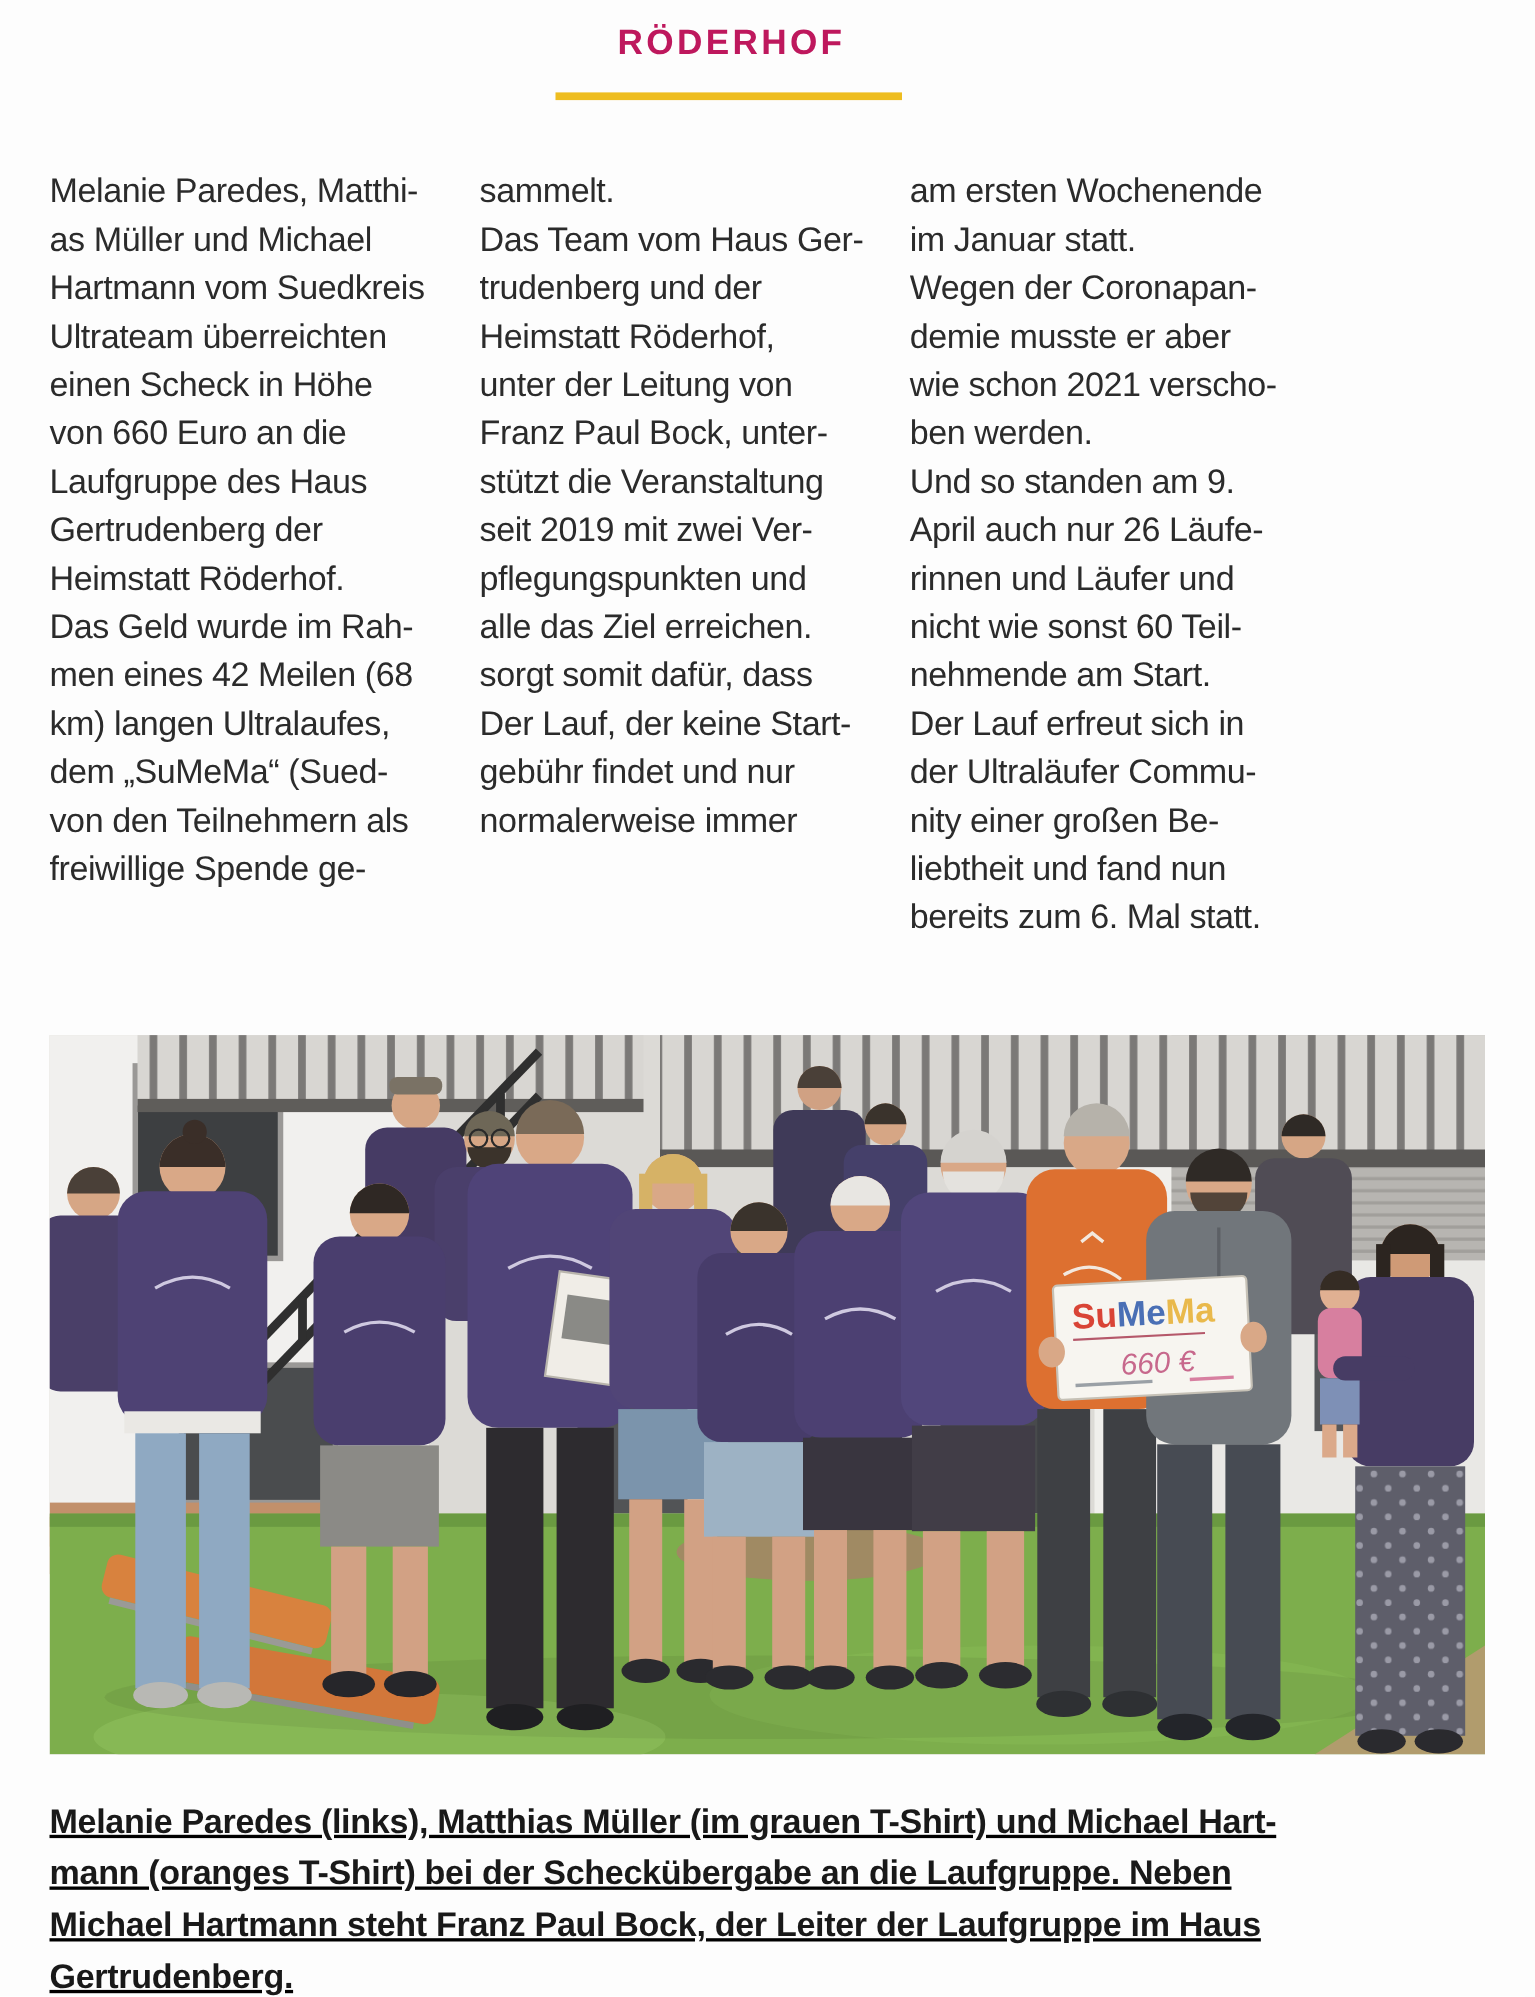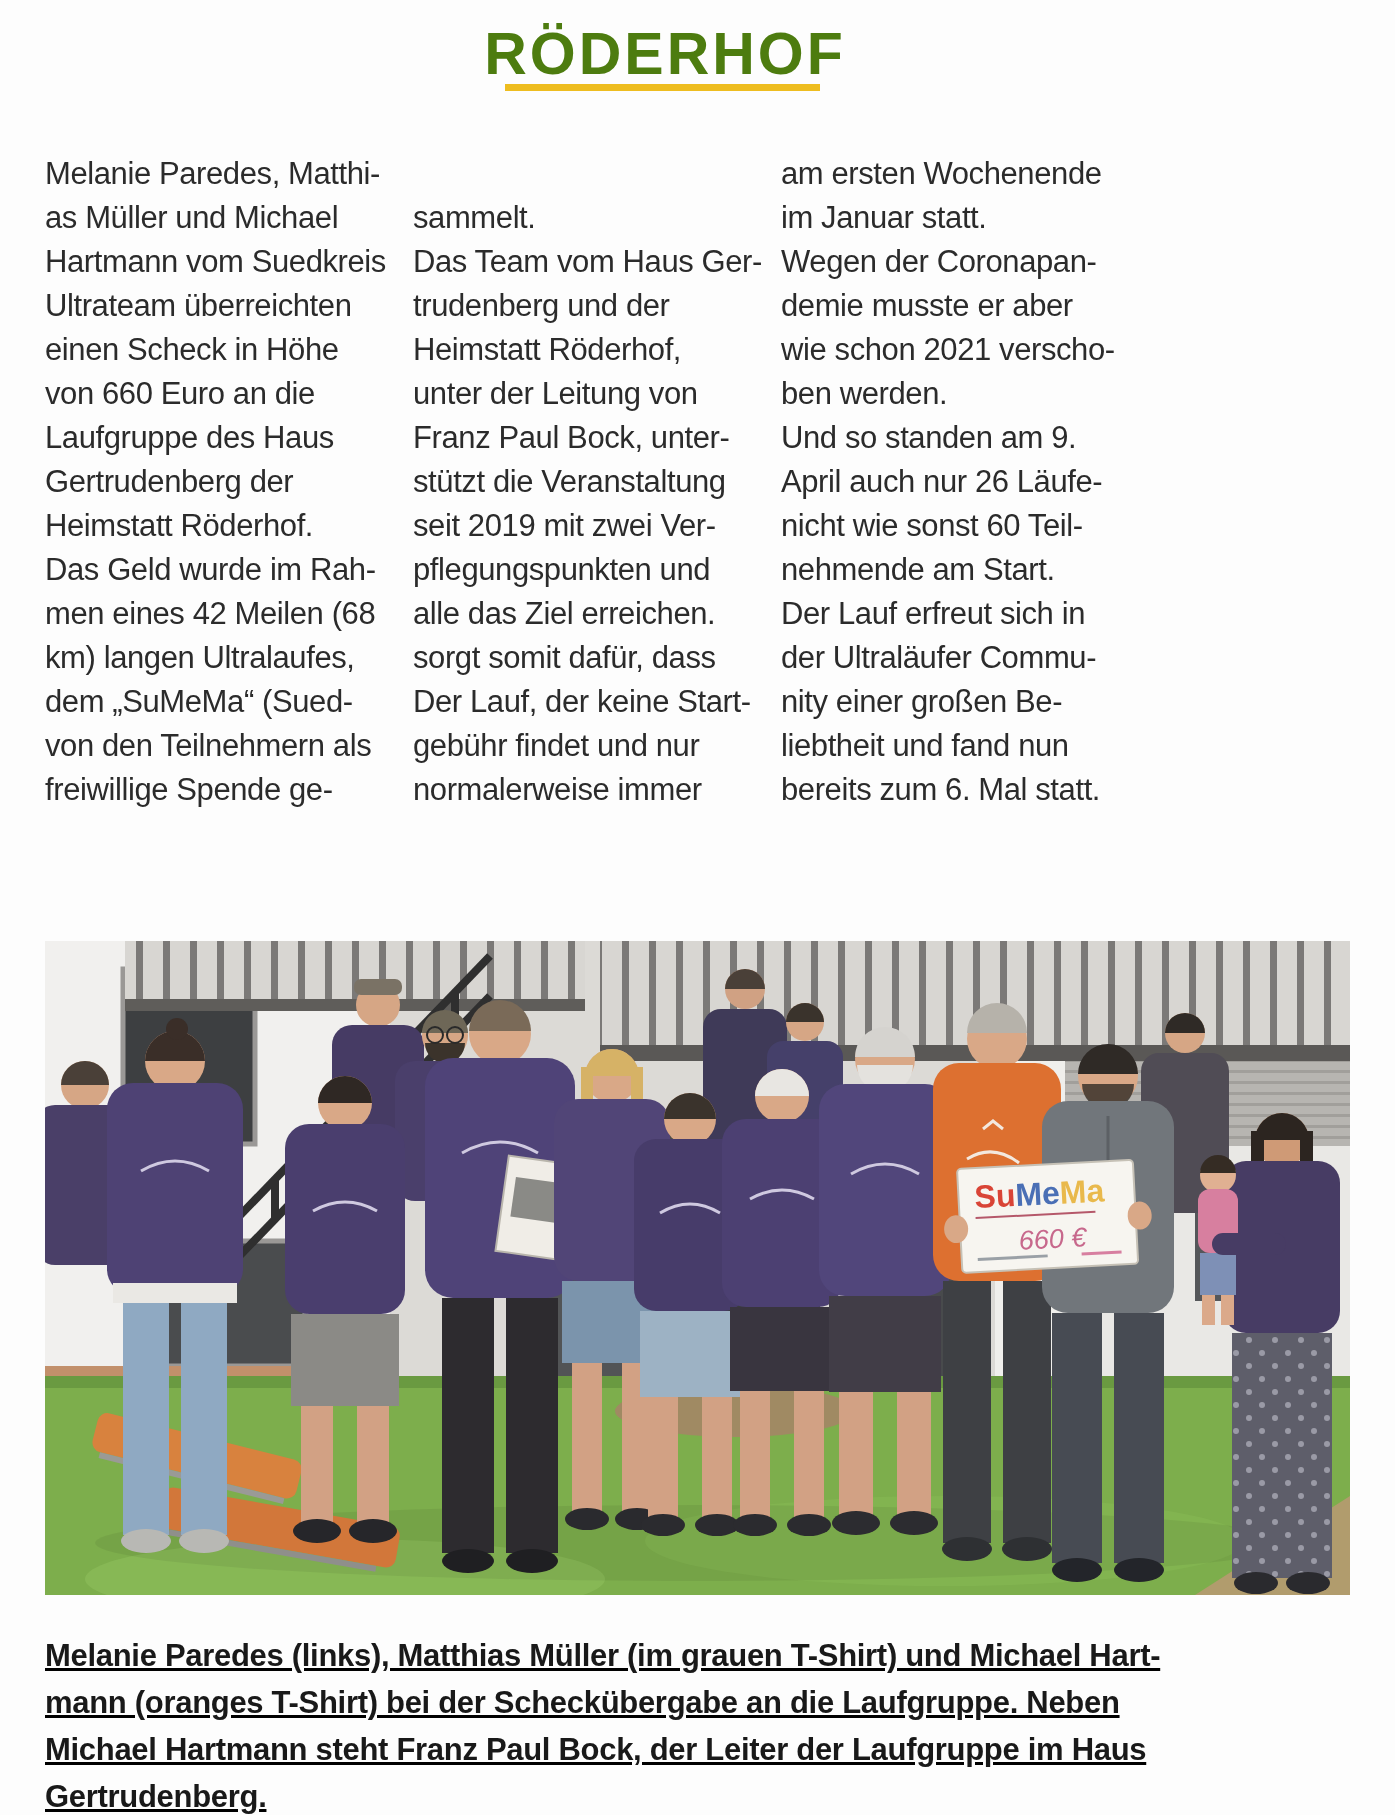--- a/index.html
+++ b/index.html
@@ -2,24 +2,24 @@
 <html><head>
 <meta charset="utf-8">
 <style>
   html,body{margin:0;padding:0;background:#ffffff;}
   .page{
     position:relative;width:1395px;height:1815px;background:#fdfdfd;
     font-family:"Liberation Sans",sans-serif;overflow:hidden;
   }
   .masthead{position:absolute;top:20px;left:0;width:1330px;text-align:center;}
   .masthead h1{
-    margin:0;font-size:59px;font-weight:800;letter-spacing:3px;color:#4d7c0f;
+    margin:0;font-size:32px;font-weight:800;letter-spacing:3px;color:#be185d;
   }
   .rule{position:absolute;top:84px;left:505px;width:315px;height:7px;background:#eebd20;}
-  .columns{position:absolute;left:45px;top:152px;width:1130px;display:flex;gap:21px;align-items:flex-end;}
+  .columns{position:absolute;left:45px;top:152px;width:1130px;display:flex;gap:44px;}
   .col{width:347px;}
   .tline{
     height:44px;line-height:44px;font-size:31px;letter-spacing:-0.4px;
     color:#2b2b2b;white-space:nowrap;
   }
   .photo{
     position:absolute;left:45px;top:941px;width:1305px;height:654px;margin:0;
     overflow:hidden;background:#e6e4e0;
   }
   .photo svg{display:block;width:100%;height:100%;}
@@ -75,20 +75,21 @@
       </div>
     <div class="col">
         <div class="tline">am ersten Wochenende</div>
         <div class="tline">im Januar statt.</div>
         <div class="tline">Wegen der Coronapan-</div>
         <div class="tline">demie musste er aber</div>
         <div class="tline">wie schon 2021 verscho-</div>
         <div class="tline">ben werden.</div>
         <div class="tline">Und so standen am 9.</div>
         <div class="tline">April auch nur 26 Läufe-</div>
+        <div class="tline">rinnen und Läufer und</div>
         <div class="tline">nicht wie sonst 60 Teil-</div>
         <div class="tline">nehmende am Start.</div>
         <div class="tline">Der Lauf erfreut sich in</div>
         <div class="tline">der Ultraläufer Commu-</div>
         <div class="tline">nity einer großen Be-</div>
         <div class="tline">liebtheit und fand nun</div>
         <div class="tline">bereits zum 6. Mal statt.</div>
       </div>
   </div>
 

